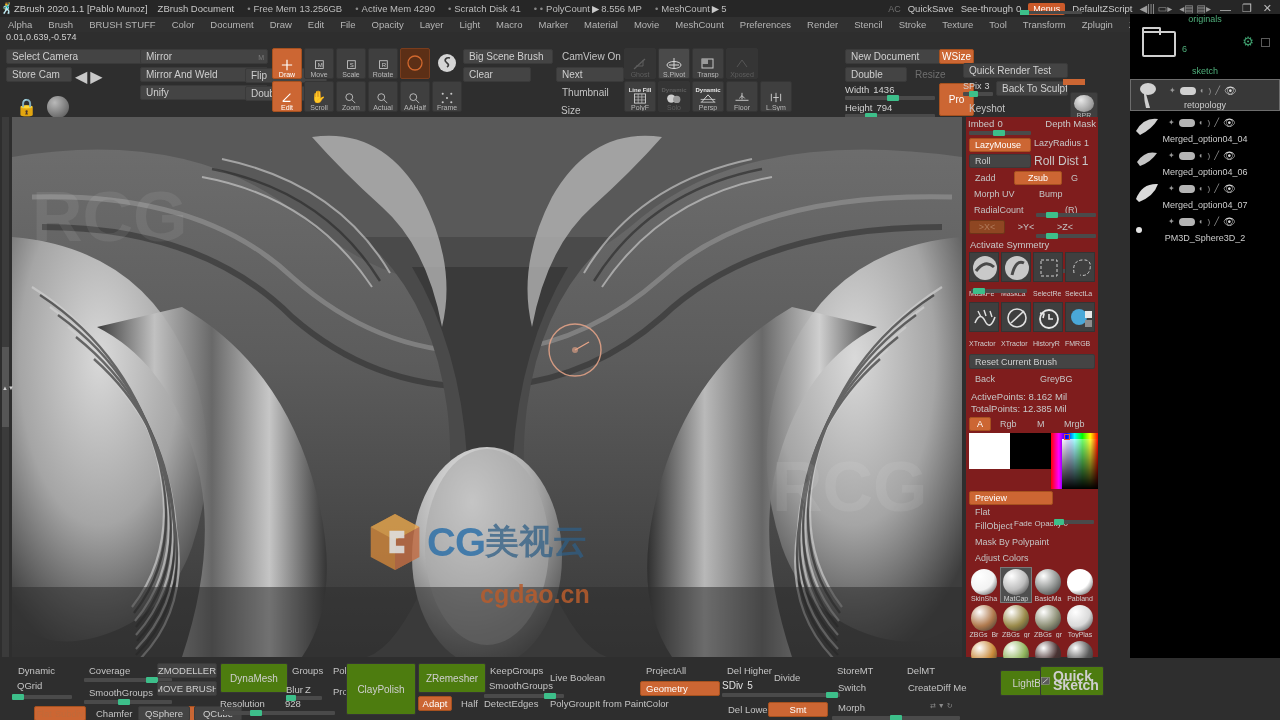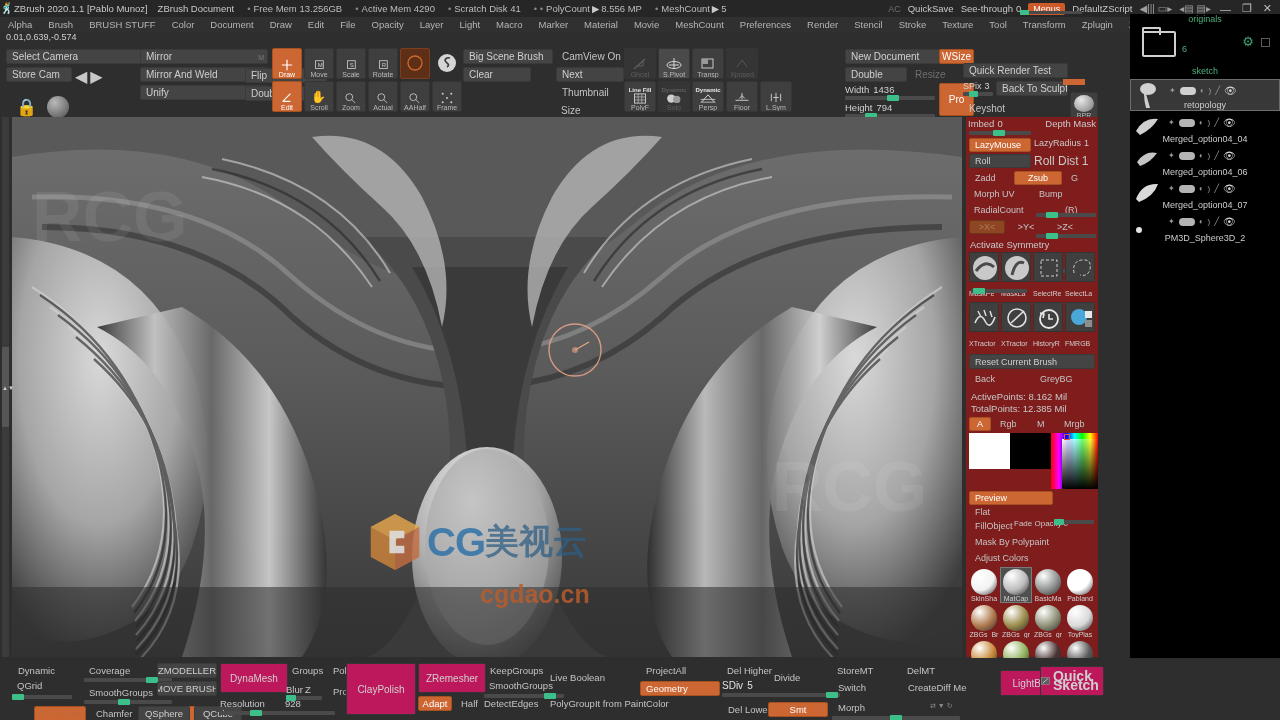--- a/index.html
+++ b/index.html
@@ -153,21 +153,21 @@
   .st-thumb { position:absolute; left:3px; top:1px; width:30px; height:28px; }
   .st-name { position:absolute; left:0; right:0; bottom:0px; text-align:center; font-size:9px; color:#cdcdcd; }
   .st-icons { position:absolute; left:38px; top:5px; display:flex; gap:4px; align-items:center;
       font-size:8px; color:#9a9a9a; }
   .eye { color:#d8d8d8; font-size:10px; }
 
   
   #bottom { position:absolute; left:0; top:658px; width:1280px; height:62px; background:#2e2e2e; }
   #bottom .btn { font-size:9.5px; height:15px; }
   .bgroup { position:absolute; }
-  .bigbtn { background:#be185d; border:1px solid #353535; border-radius:2px; color:#cfcfcf;
+  .bigbtn { background:#4d7c0f; border:1px solid #353535; border-radius:2px; color:#cfcfcf;
      font-size:10px; display:flex; align-items:center; justify-content:center; }
 </style>
 </head>
 <body>
 
 <div id="app">
 
   <div id="titlebar">
     <span class="zlogo">🕺</span>
     <span class="seg">ZBrush 2020.1.1 [Pablo Munoz]</span>

